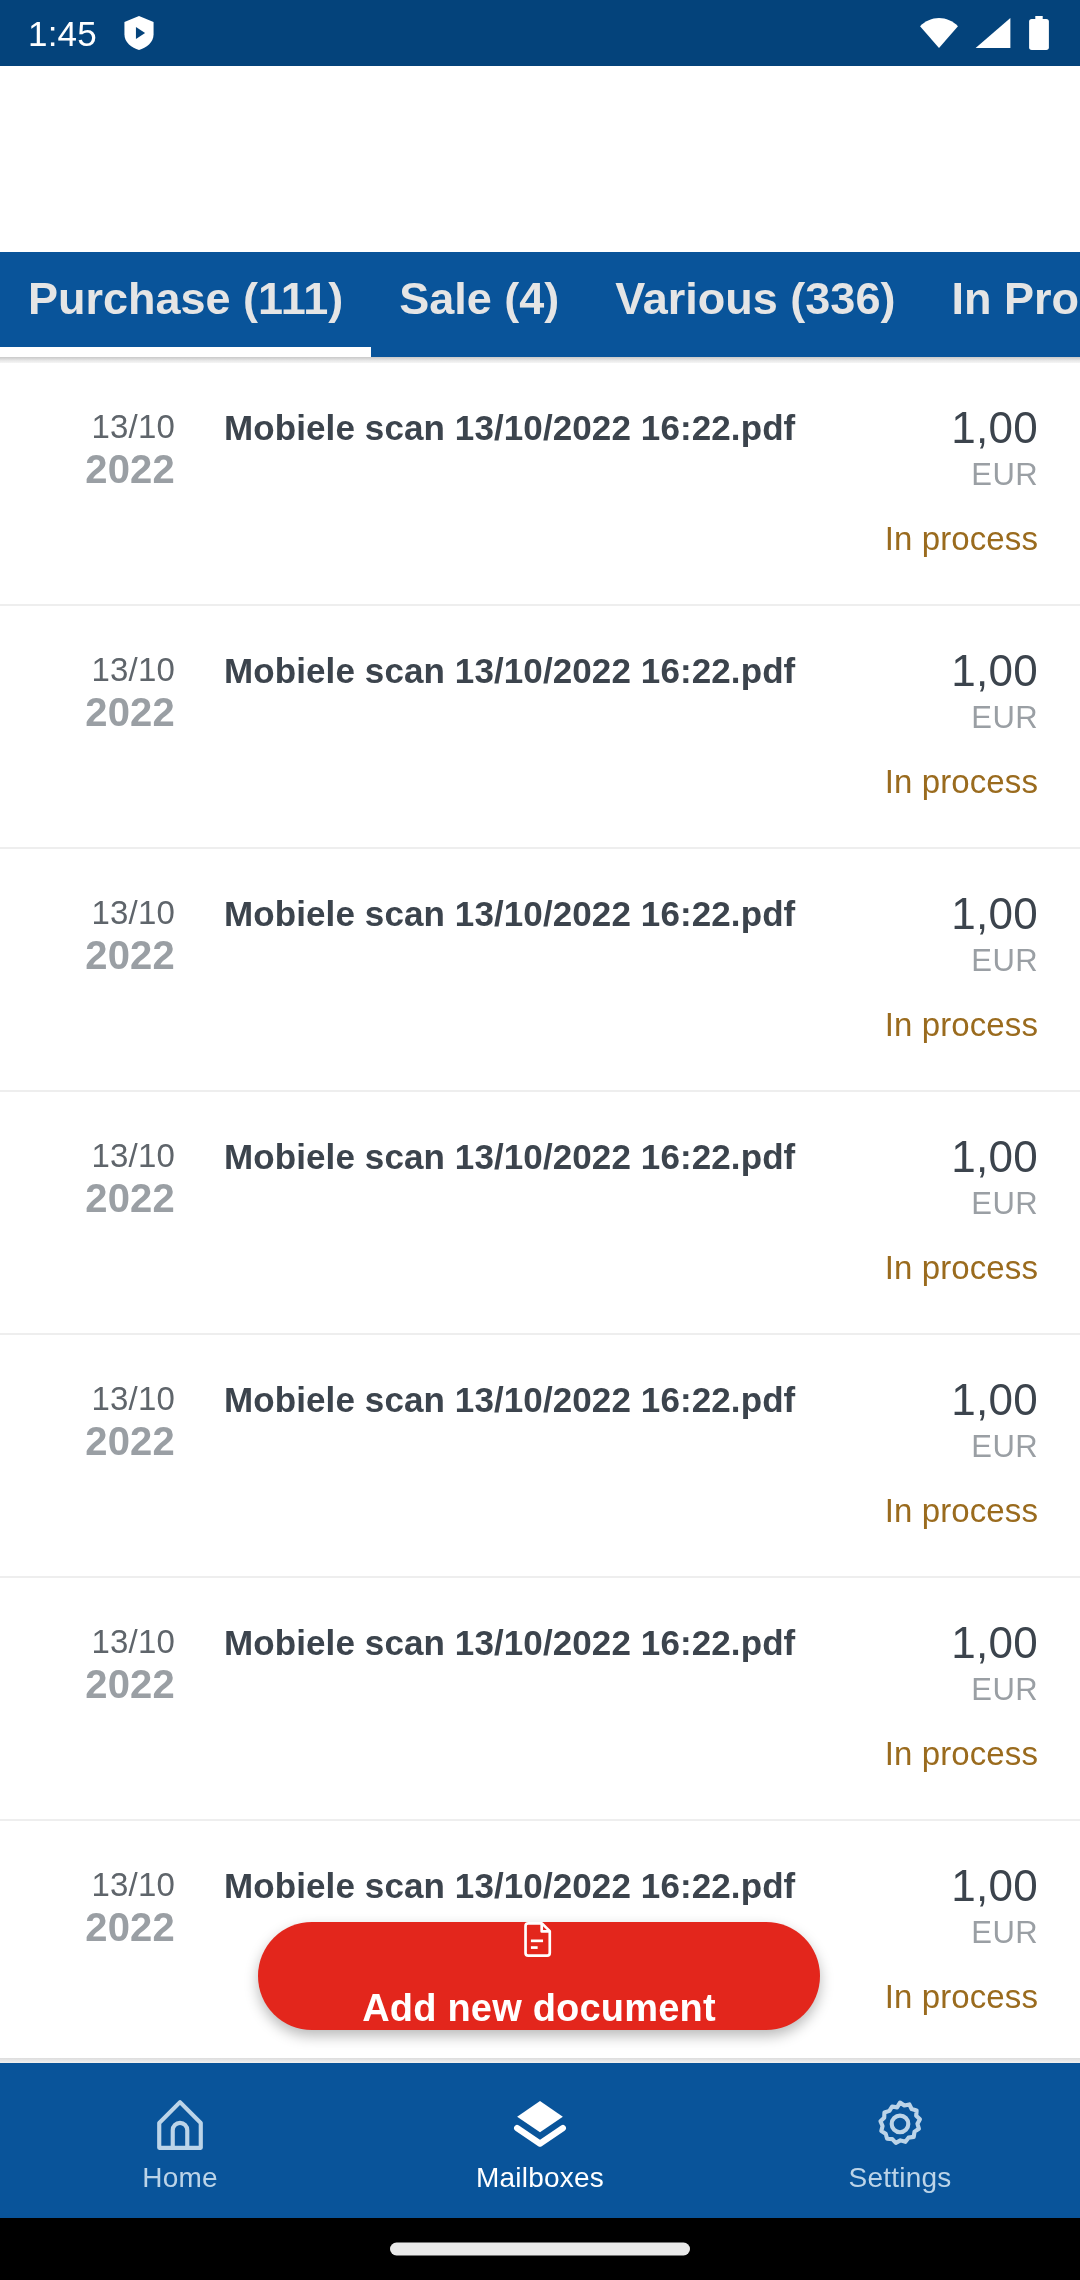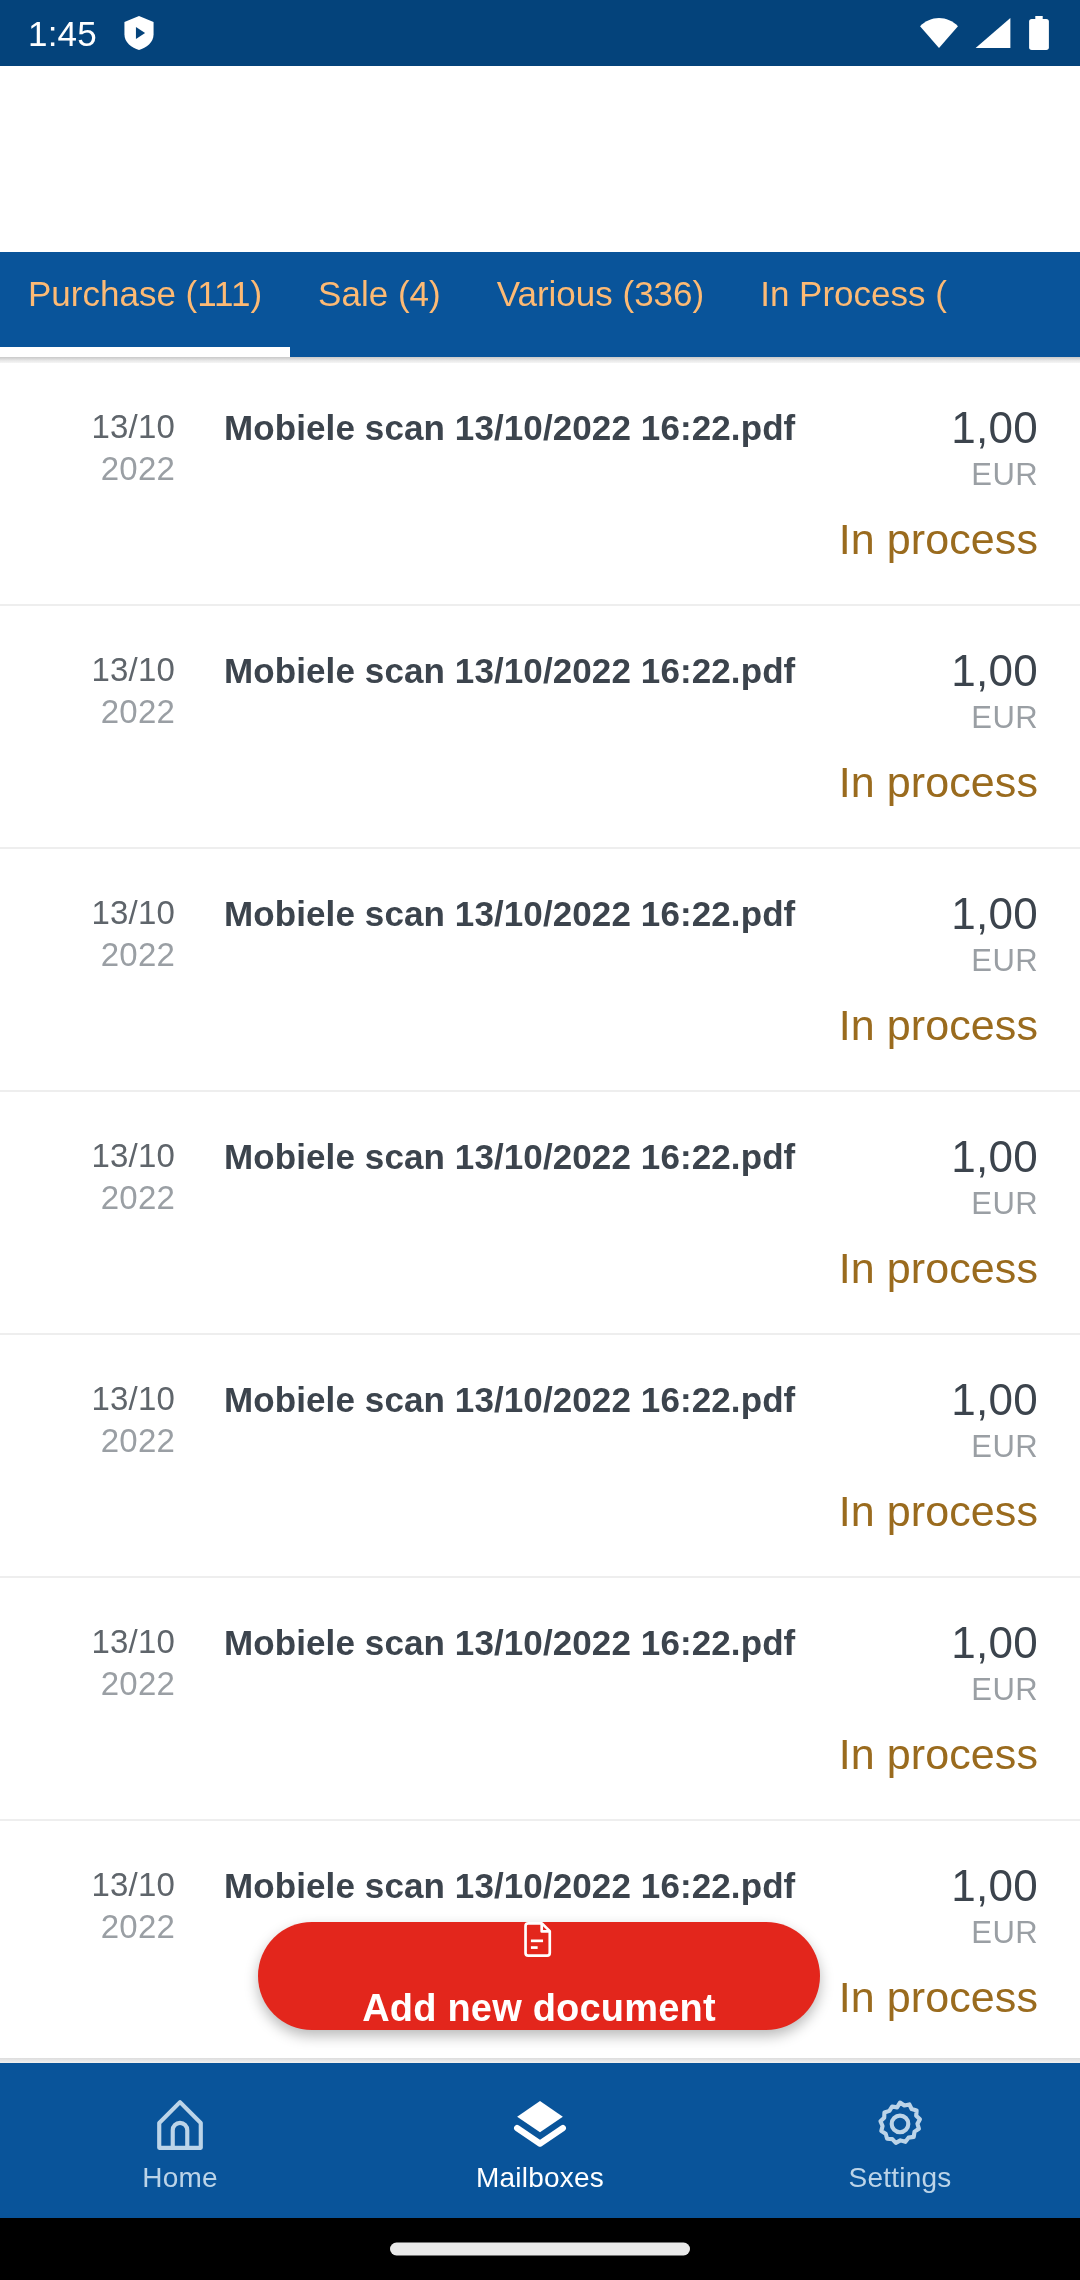--- a/index.html
+++ b/index.html
@@ -65,21 +65,21 @@
   }
   .tab {
     flex:0 0 auto;
     position:relative;
     height:105px;
     padding:0 28px;
     display:flex; align-items:flex-start;
     cursor:pointer;
   }
   .tab .tab-label {
-    color:#fdba74; font-size:35px; font-weight:400;
+    color:#e5e5e5; font-size:45px; font-weight:700;
     line-height:1; padding-top:24px;
     white-space:nowrap;
   }
   .tab.active::after {
     content:"";
     position:absolute; left:0; right:0; bottom:0;
     height:10px; background:#ffffff;
   }
   #tab-shadow {
     position:absolute; top:357px; left:0;
@@ -104,22 +104,22 @@
   .row-date {
     position:absolute; left:0; top:43px;
     width:175px; text-align:right;
     color:#6e7479;
   }
   .row-day {
     display:block; font-size:33px; line-height:42px;
     color:#5f656b; letter-spacing:.2px;
   }
   .row-year {
-    display:block; font-size:33px; line-height:42px;
-    color:#9a9fa4; letter-spacing:.2px;
+    display:block; font-size:40px; line-height:42px;
+    color:#9a9fa4; letter-spacing:.2px;font-weight:bold;
   }
   .row-title {
     position:absolute; left:224px; top:45px;
     font-size:35px; font-weight:700;
     color:#3c444d; letter-spacing:.1px;
     white-space:nowrap;
   }
   .row-right {
     position:absolute; right:42px; top:40px;
     text-align:right;
@@ -127,21 +127,21 @@
   .row-amount {
     display:block; font-size:44px; line-height:50px;
     color:#3c444d; font-weight:400; letter-spacing:.3px;
   }
   .row-currency {
     display:block; font-size:31px; line-height:44px;
     color:#9a9fa4; letter-spacing:.4px;
   }
   .row-status {
     display:block; margin-top:24px;
-    font-size:43px; line-height:36px;
+    font-size:33px; line-height:36px;
     color:#9a6b1e; letter-spacing:.1px;
   }
 
   
   #fab {
     position:absolute;
     left:258px; top:1922px;
     width:562px; height:108px;
     background:#E3261C;
     border-radius:54px;

